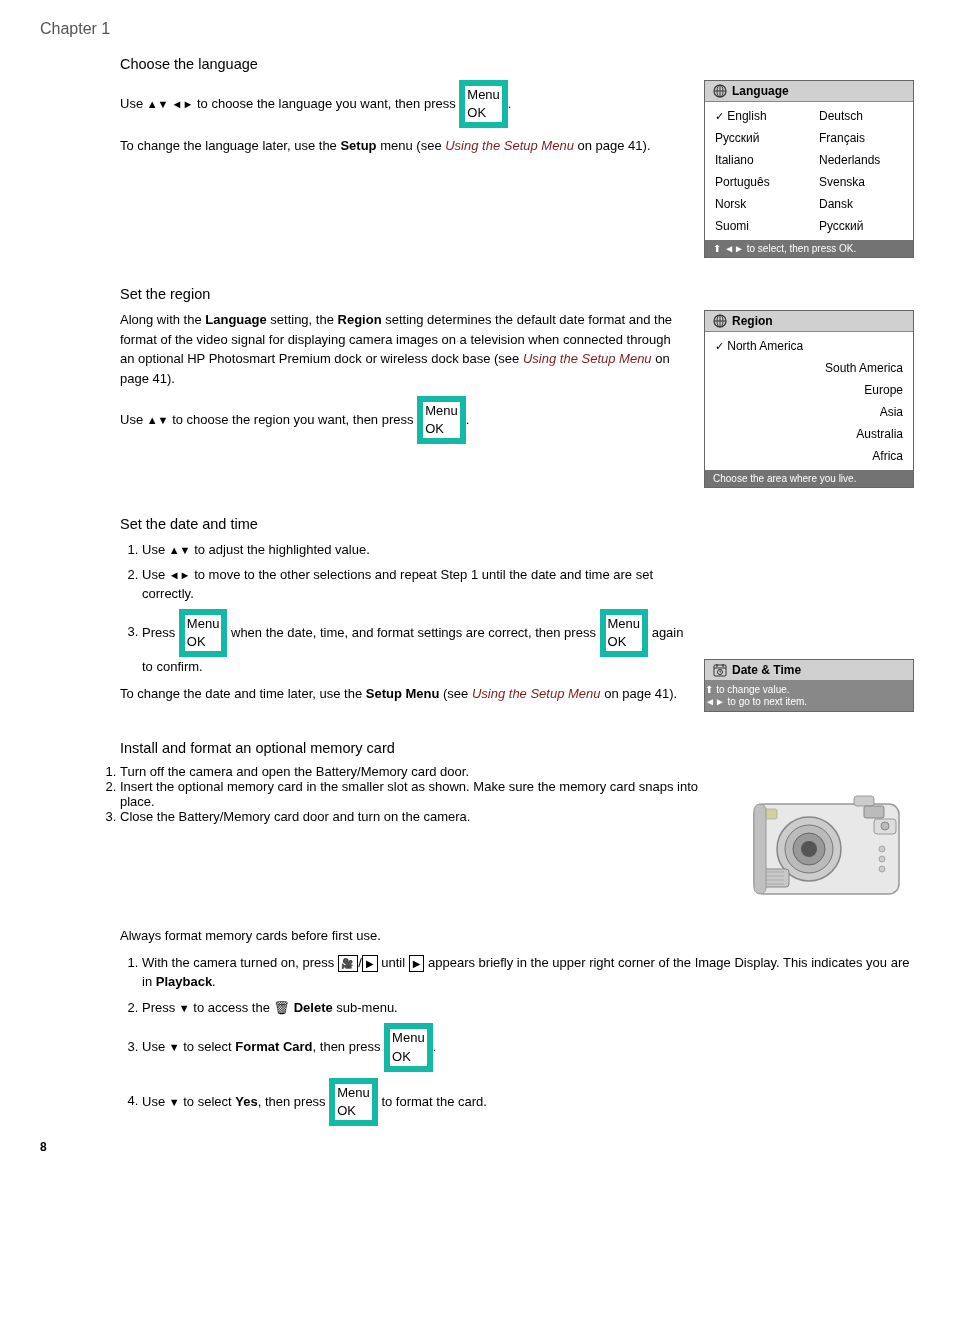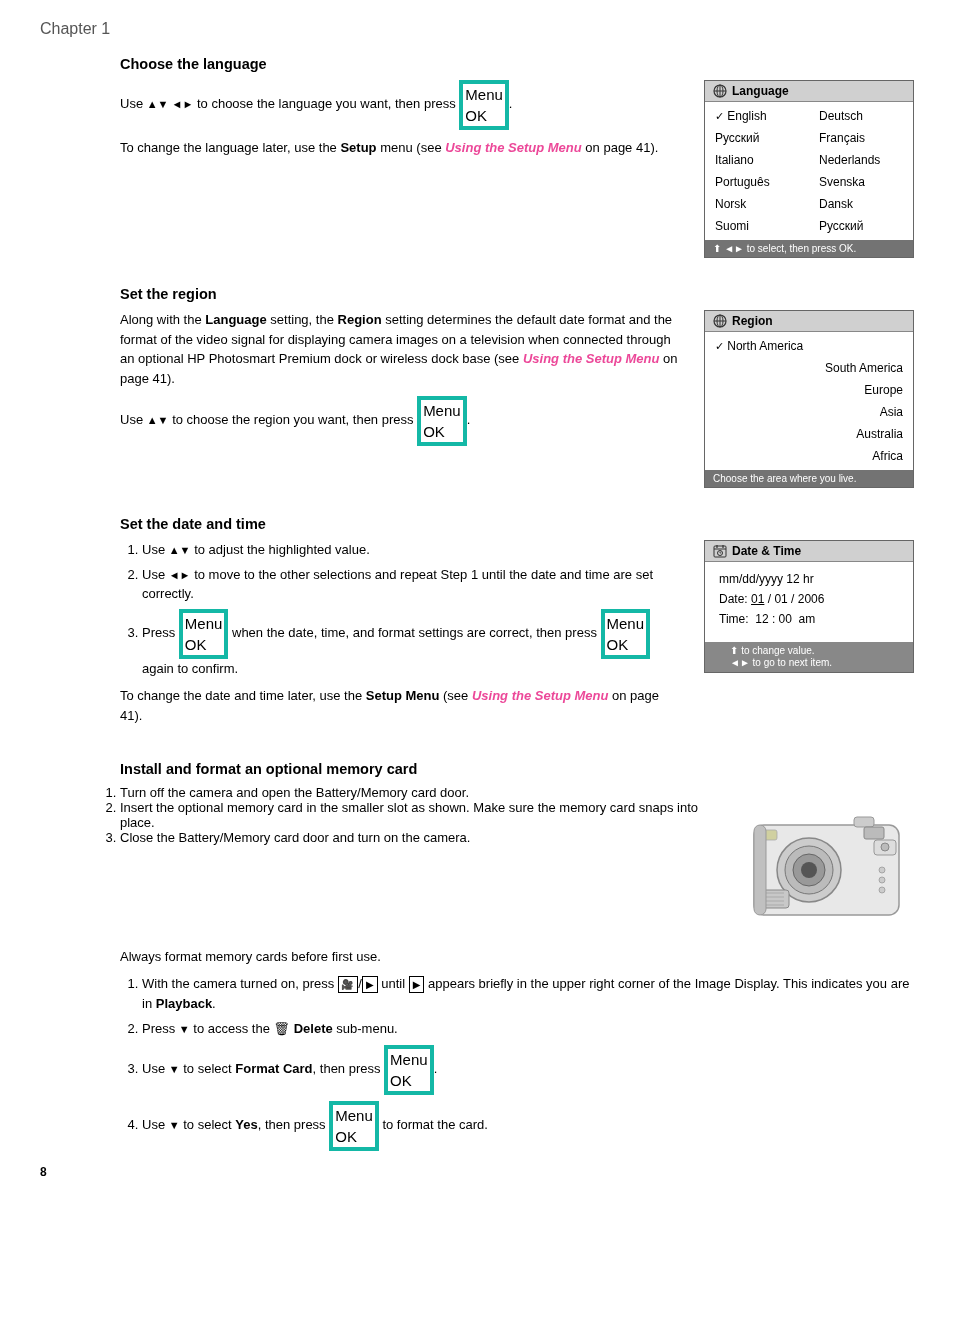--- a/index.html
+++ b/index.html
@@ -14,40 +14,39 @@
     }
     .chapter-label {
       font-size: 16px;
       color: #555;
       margin-bottom: 18px;
     }
     .section {
       margin-bottom: 28px;
     }
     .section-title {
-      font-weight: bold;
+      font-weight: normal;
       font-size: 14.5px;
       margin-bottom: 8px;
     }
     .section-content {
       display: flex;
       align-items: flex-start;
       gap: 20px;
     }
     .section-text {
       flex: 1;
     }
     .section-text p {
       margin-bottom: 8px;
       line-height: 1.5;
     }
     .section-text a {
-      color: #ec4899;
+      color: #7f1d1d;
       text-decoration: none;
-      font-weight: bold;
     }
     .section-text ol {
       padding-left: 22px;
       margin-bottom: 8px;
     }
     .section-text ol li {
       margin-bottom: 5px;
       line-height: 1.5;
     }
     .ui-box {
@@ -125,34 +124,34 @@
       padding: 10px 14px;
     }
     .datetime-body p {
       margin-bottom: 6px;
       font-size: 12px;
     }
     .datetime-footer {
       background: #888;
       color: #fff;
       font-size: 10px;
-      padding: 3px 25px;
+      padding: 3px 0;
     }
     .datetime-footer p {
       display: flex;
       align-items: center;
       gap: 3px;
       margin-bottom: 1px;
     }
     .indented {
       padding-left: 80px;
     }
     .small-menu-icon {
-      font-size: 15px;
-      border: 4px solid #14b8a6;
+      font-size: 13px;
+      border: 6px solid #14b8a6;
       padding: 0 2px;
       vertical-align: middle;
       display: inline-block;
       line-height: 1.4;
     }
     .arrow-keys {
       font-size: 11px;
       font-weight: bold;
     }
     .camera-img-placeholder {
@@ -287,21 +286,21 @@
         <span>Choose the area where you live.</span>
       </div>
     </div>
   </div>
 </div>
 
 <div class="section">
   <div class="indented">
     <div class="section-title">Set the date and time</div>
   </div>
-  <div class="section-content indented" style="align-items:flex-start;">
+  <div class="section-content indented" style="align-items:flex-end;">
     <div class="section-text">
       <ol>
         <li>Use <span class="arrow-keys">▲▼</span> to adjust the highlighted value.</li>
         <li>Use <span class="arrow-keys">◄►</span> to move to the other selections and repeat Step 1 until the date and time are set correctly.</li>
         <li>Press <span class="small-menu-icon">Menu<br>OK</span> when the date, time, and format settings are correct, then press <span class="small-menu-icon">Menu<br>OK</span> again to confirm.</li>
       </ol>
       <p>
         To change the date and time later, use the <span class="bold">Setup Menu</span> (see <a href="#"><em>Using the Setup Menu</em></a> on page 41).
       </p>
     </div>
@@ -311,27 +310,20 @@
         <svg width="14" height="14" viewBox="0 0 14 14">
           <rect x="1" y="2" width="12" height="11" rx="1" fill="none" stroke="#333" stroke-width="1"></rect>
           <line x1="4" y1="1" x2="4" y2="4" stroke="#333" stroke-width="1.2"></line>
           <line x1="10" y1="1" x2="10" y2="4" stroke="#333" stroke-width="1.2"></line>
           <line x1="1" y1="5" x2="13" y2="5" stroke="#333" stroke-width="1"></line>
           <circle cx="7" cy="9" r="2.5" fill="none" stroke="#333" stroke-width="1"></circle>
           <line x1="7" y1="7.5" x2="7" y2="9" stroke="#333" stroke-width="0.8"></line>
           <line x1="7" y1="9" x2="8.2" y2="9" stroke="#333" stroke-width="0.8"></line>
         </svg>
         <span>Date &amp; Time</span>
-      </div>
-      <div class="datetime-body">
-        <p>mm/dd/yyyy  12 hr</p>
-        <p>
-          Date: <span class="date-underline">01</span> / 01 / 2006
-        </p>
-        <p>Time: &nbsp;12 : 00 &nbsp;am</p>
       </div>
       <div class="datetime-footer">
         <p>⬆ to change value.</p>
         <p>◄► to go to next item.</p>
       </div>
     </div>
   </div>
 </div>
 
 <div class="section install-section">

